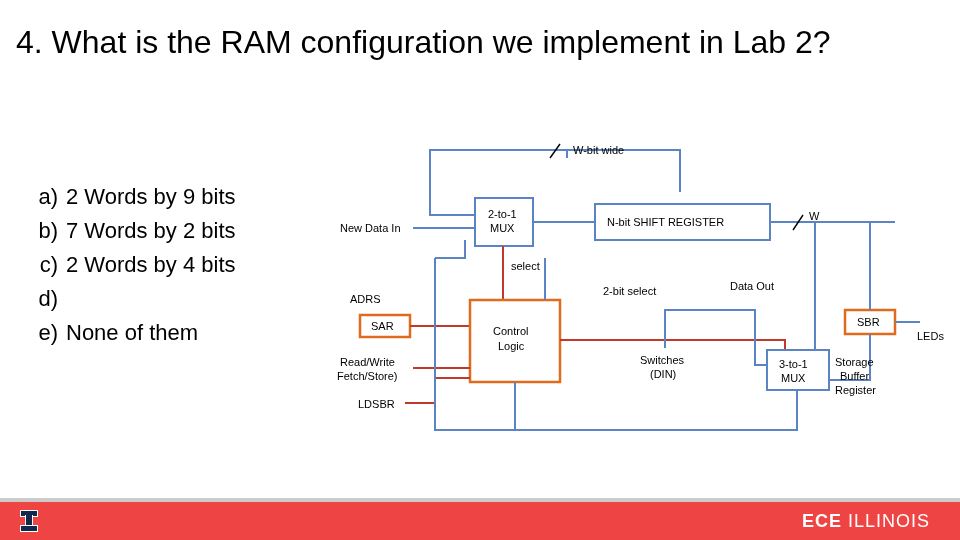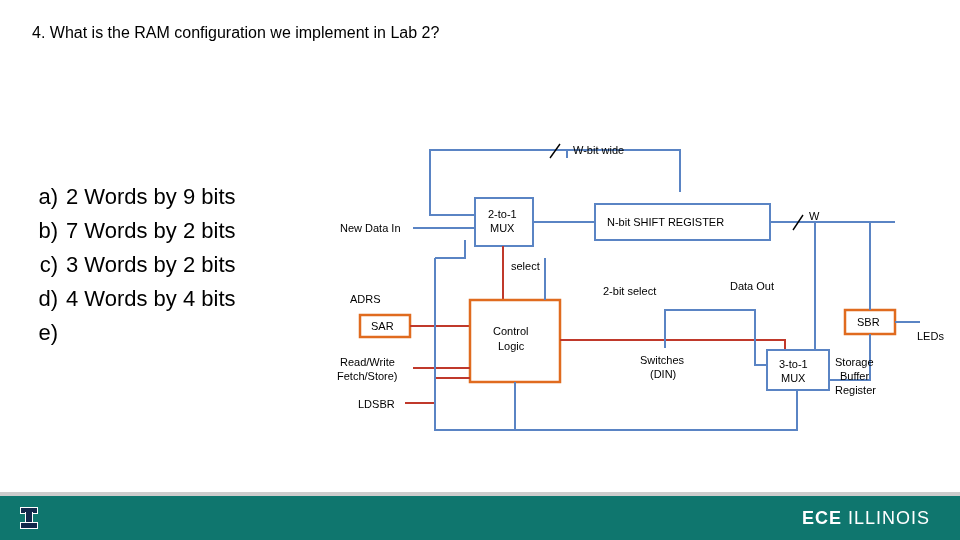--- a/index.html
+++ b/index.html
@@ -9,22 +9,22 @@
     height: 540px;
     font-family: Arial, Helvetica, sans-serif;
     background: #fff;
     color: #000;
     position: relative;
     overflow: hidden;
   }
   .question {
     position: absolute;
     top: 24px;
-    left: 32px;
-    font-size: 16px;
+    left: 16px;
+    font-size: 32px;
     font-weight: 400;
   }
   .answers {
     position: absolute;
     top: 180px;
     left: 28px;
     font-size: 22px;
     line-height: 1.55;
   }
   .answer-row { display: flex; }
@@ -58,22 +58,22 @@
     position: absolute;
     left: 0;
     bottom: 0;
     width: 960px;
   }
   .footer-gray {
     height: 4px;
     background: #ccc;
   }
   .footer-bar {
-    height: 44px;
-    background: #0f766e;
+    height: 38px;
+    background: #ef4444;
     display: flex;
     align-items: center;
     justify-content: space-between;
     padding: 0 30px 0 20px;
   }
   .logo-I {
     width: 18px;
     height: 22px;
     position: relative;
   }
@@ -112,28 +112,28 @@
   <div class="answer-row">
     <span class="answer-letter">a)</span>
     <span>2 Words by 9 bits</span>
   </div>
   <div class="answer-row">
     <span class="answer-letter">b)</span>
     <span>7 Words by 2 bits</span>
   </div>
   <div class="answer-row">
     <span class="answer-letter">c)</span>
-    <span>3 Words by 2 bits</span>
+    <span>2 Words by 4 bits</span>
   </div>
   <div class="answer-row">
     <span class="answer-letter">d)</span>
-    <span>4 Words by 4 bits</span>
   </div>
   <div class="answer-row">
     <span class="answer-letter">e)</span>
+    <span>None of them</span>
   </div>
 </div>
 
 <svg class="diagram" viewBox="0 0 615 320">
 
   <polyline class="wire" points="345,52 345,10 95,10 95,75 140,75"></polyline>
 
   <line class="slash" x1="225" y1="4" x2="215" y2="18"></line>
   <text x="238" y="14">W-bit wide</text>
   <line class="wire" x1="232" y1="18" x2="232" y2="10"></line>

